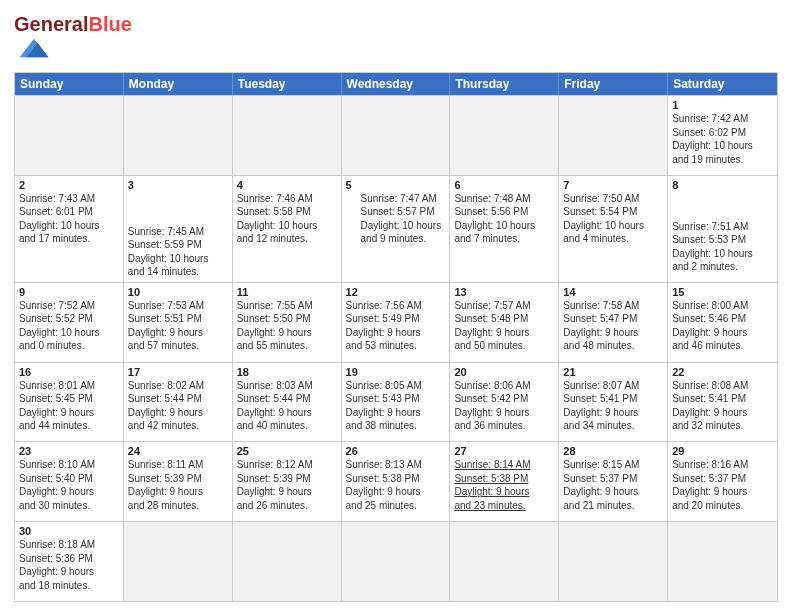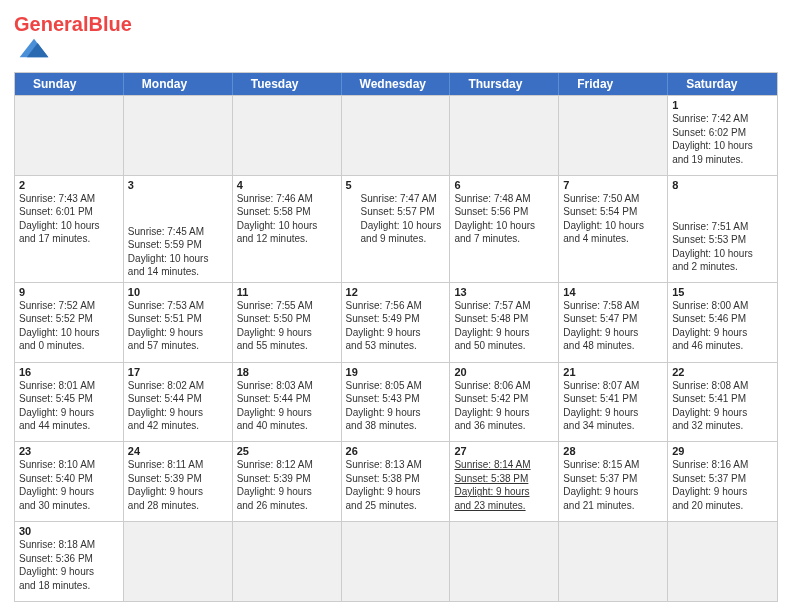--- a/index.html
+++ b/index.html
@@ -29,21 +29,21 @@
       align-items: center;
       margin-top: 4px;
     }
     .logo-text {
       font-size: 20px;
       font-weight: bold;
       color: #333;
       line-height: 1;
     }
     .logo-text span {
-      color: #ef4444;
+      color: #7f1d1d;
     }
     .logo-icon {
       width: 36px;
       height: 28px;
       margin-left: 2px;
     }
     .title-block {
       text-align: right;
     }
     .month-title {
@@ -64,21 +64,21 @@
     }
     .cal-header {
       display: grid;
       grid-template-columns: repeat(7, 1fr);
       background: #3a6fc4;
     }
     .cal-header-cell {
       color: #fff;
       font-weight: bold;
       font-size: 12px;
-      padding: 4px 18px;
+      padding: 4px 5px;
       border-right: 1px solid #5a8fd4;
       text-align: left;
     }
     .cal-header-cell:last-child { border-right: none; }
     .cal-body {
       flex: 1;
       display: flex;
       flex-direction: column;
     }
     .cal-row {

